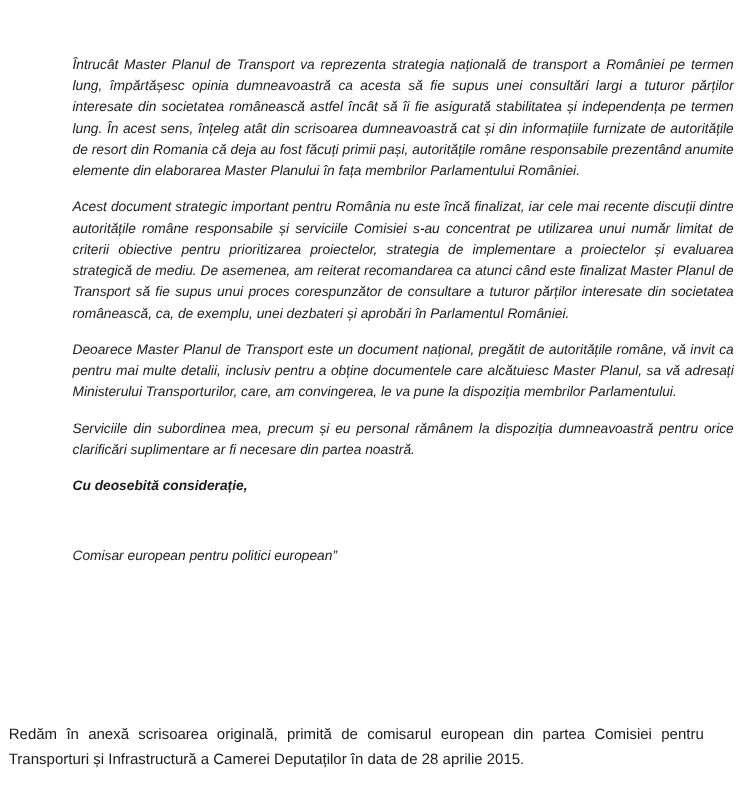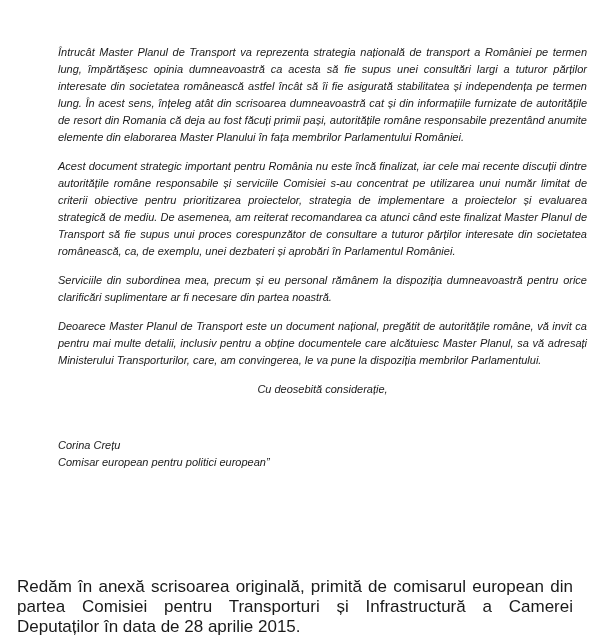--- a/index.html
+++ b/index.html
@@ -23,49 +23,49 @@
     font-style: italic;
     font-size: 11px;
     line-height: 17px;
     text-align: justify;
   }
   .letter-quote p {
     margin: 0 0 12px 0;
   }
   .letter-quote p.closing {
     margin-bottom: 0;
-    text-align: center;
+    text-align: left;
+    font-weight: bold;
   }
   .signature {
     margin-top: 39px;
   }
   .signature p {
     margin: 0;
     text-align: left;
   }
   .footer-note {
     position: absolute;
-    left: 17px;
+    left: 7px;
     top: 577px;
     width: 556px;
-    font-size: 17px;
+    font-size: 12px;
     line-height: 20px;
     font-style: normal;
     text-align: justify;
     margin: 0;
   }
 </style>
 </head>
 <body>
 
 <div class="letter-quote">
   <p>Întrucât Master Planul de Transport va reprezenta strategia națională de transport a României pe termen lung, împărtășesc opinia dumneavoastră ca acesta să fie supus unei consultări largi a tuturor părților interesate din societatea românească astfel încât să îi fie asigurată stabilitatea și independența pe termen lung. În acest sens, înțeleg atât din scrisoarea dumneavoastră cat și din informațiile furnizate de autoritățile de resort din Romania că deja au fost făcuți primii pași, autoritățile române responsabile prezentând anumite elemente din elaborarea Master Planului în fața membrilor Parlamentului României.</p>
   <p>Acest document strategic important pentru România nu este încă finalizat, iar cele mai recente discuții dintre autoritățile române responsabile și serviciile Comisiei s-au concentrat pe utilizarea unui număr limitat de criterii obiective pentru prioritizarea proiectelor, strategia de implementare a proiectelor și evaluarea strategică de mediu. De asemenea, am reiterat recomandarea ca atunci când este finalizat Master Planul de Transport să fie supus unui proces corespunzător de consultare a tuturor părților interesate din societatea românească, ca, de exemplu, unei dezbateri și aprobări în Parlamentul României.</p>
+  <p>Deoarece Master Planul de Transport este un document național, pregătit de autoritățile române, vă invit ca pentru mai multe detalii, inclusiv pentru a obține documentele care alcătuiesc Master Planul, sa vă adresați Ministerului Transporturilor, care, am convingerea, le va pune la dispoziția membrilor Parlamentului.</p>
   <p>Serviciile din subordinea mea, precum și eu personal rămânem la dispoziția dumneavoastră pentru orice clarificări suplimentare ar fi necesare din partea noastră.</p>
-  <p>Deoarece Master Planul de Transport este un document național, pregătit de autoritățile române, vă invit ca pentru mai multe detalii, inclusiv pentru a obține documentele care alcătuiesc Master Planul, sa vă adresați Ministerului Transporturilor, care, am convingerea, le va pune la dispoziția membrilor Parlamentului.</p>
   <p class="closing">Cu deosebită considerație,</p>
   <div class="signature">
-    <p>Corina Crețu</p>
     <p>Comisar european pentru politici european”</p>
   </div>
 </div>
 
 <p class="footer-note">Redăm în anexă scrisoarea originală, primită de comisarul european din partea Comisiei pentru Transporturi și Infrastructură a Camerei Deputaților în data de 28 aprilie 2015.</p>
 
 </body></html>

